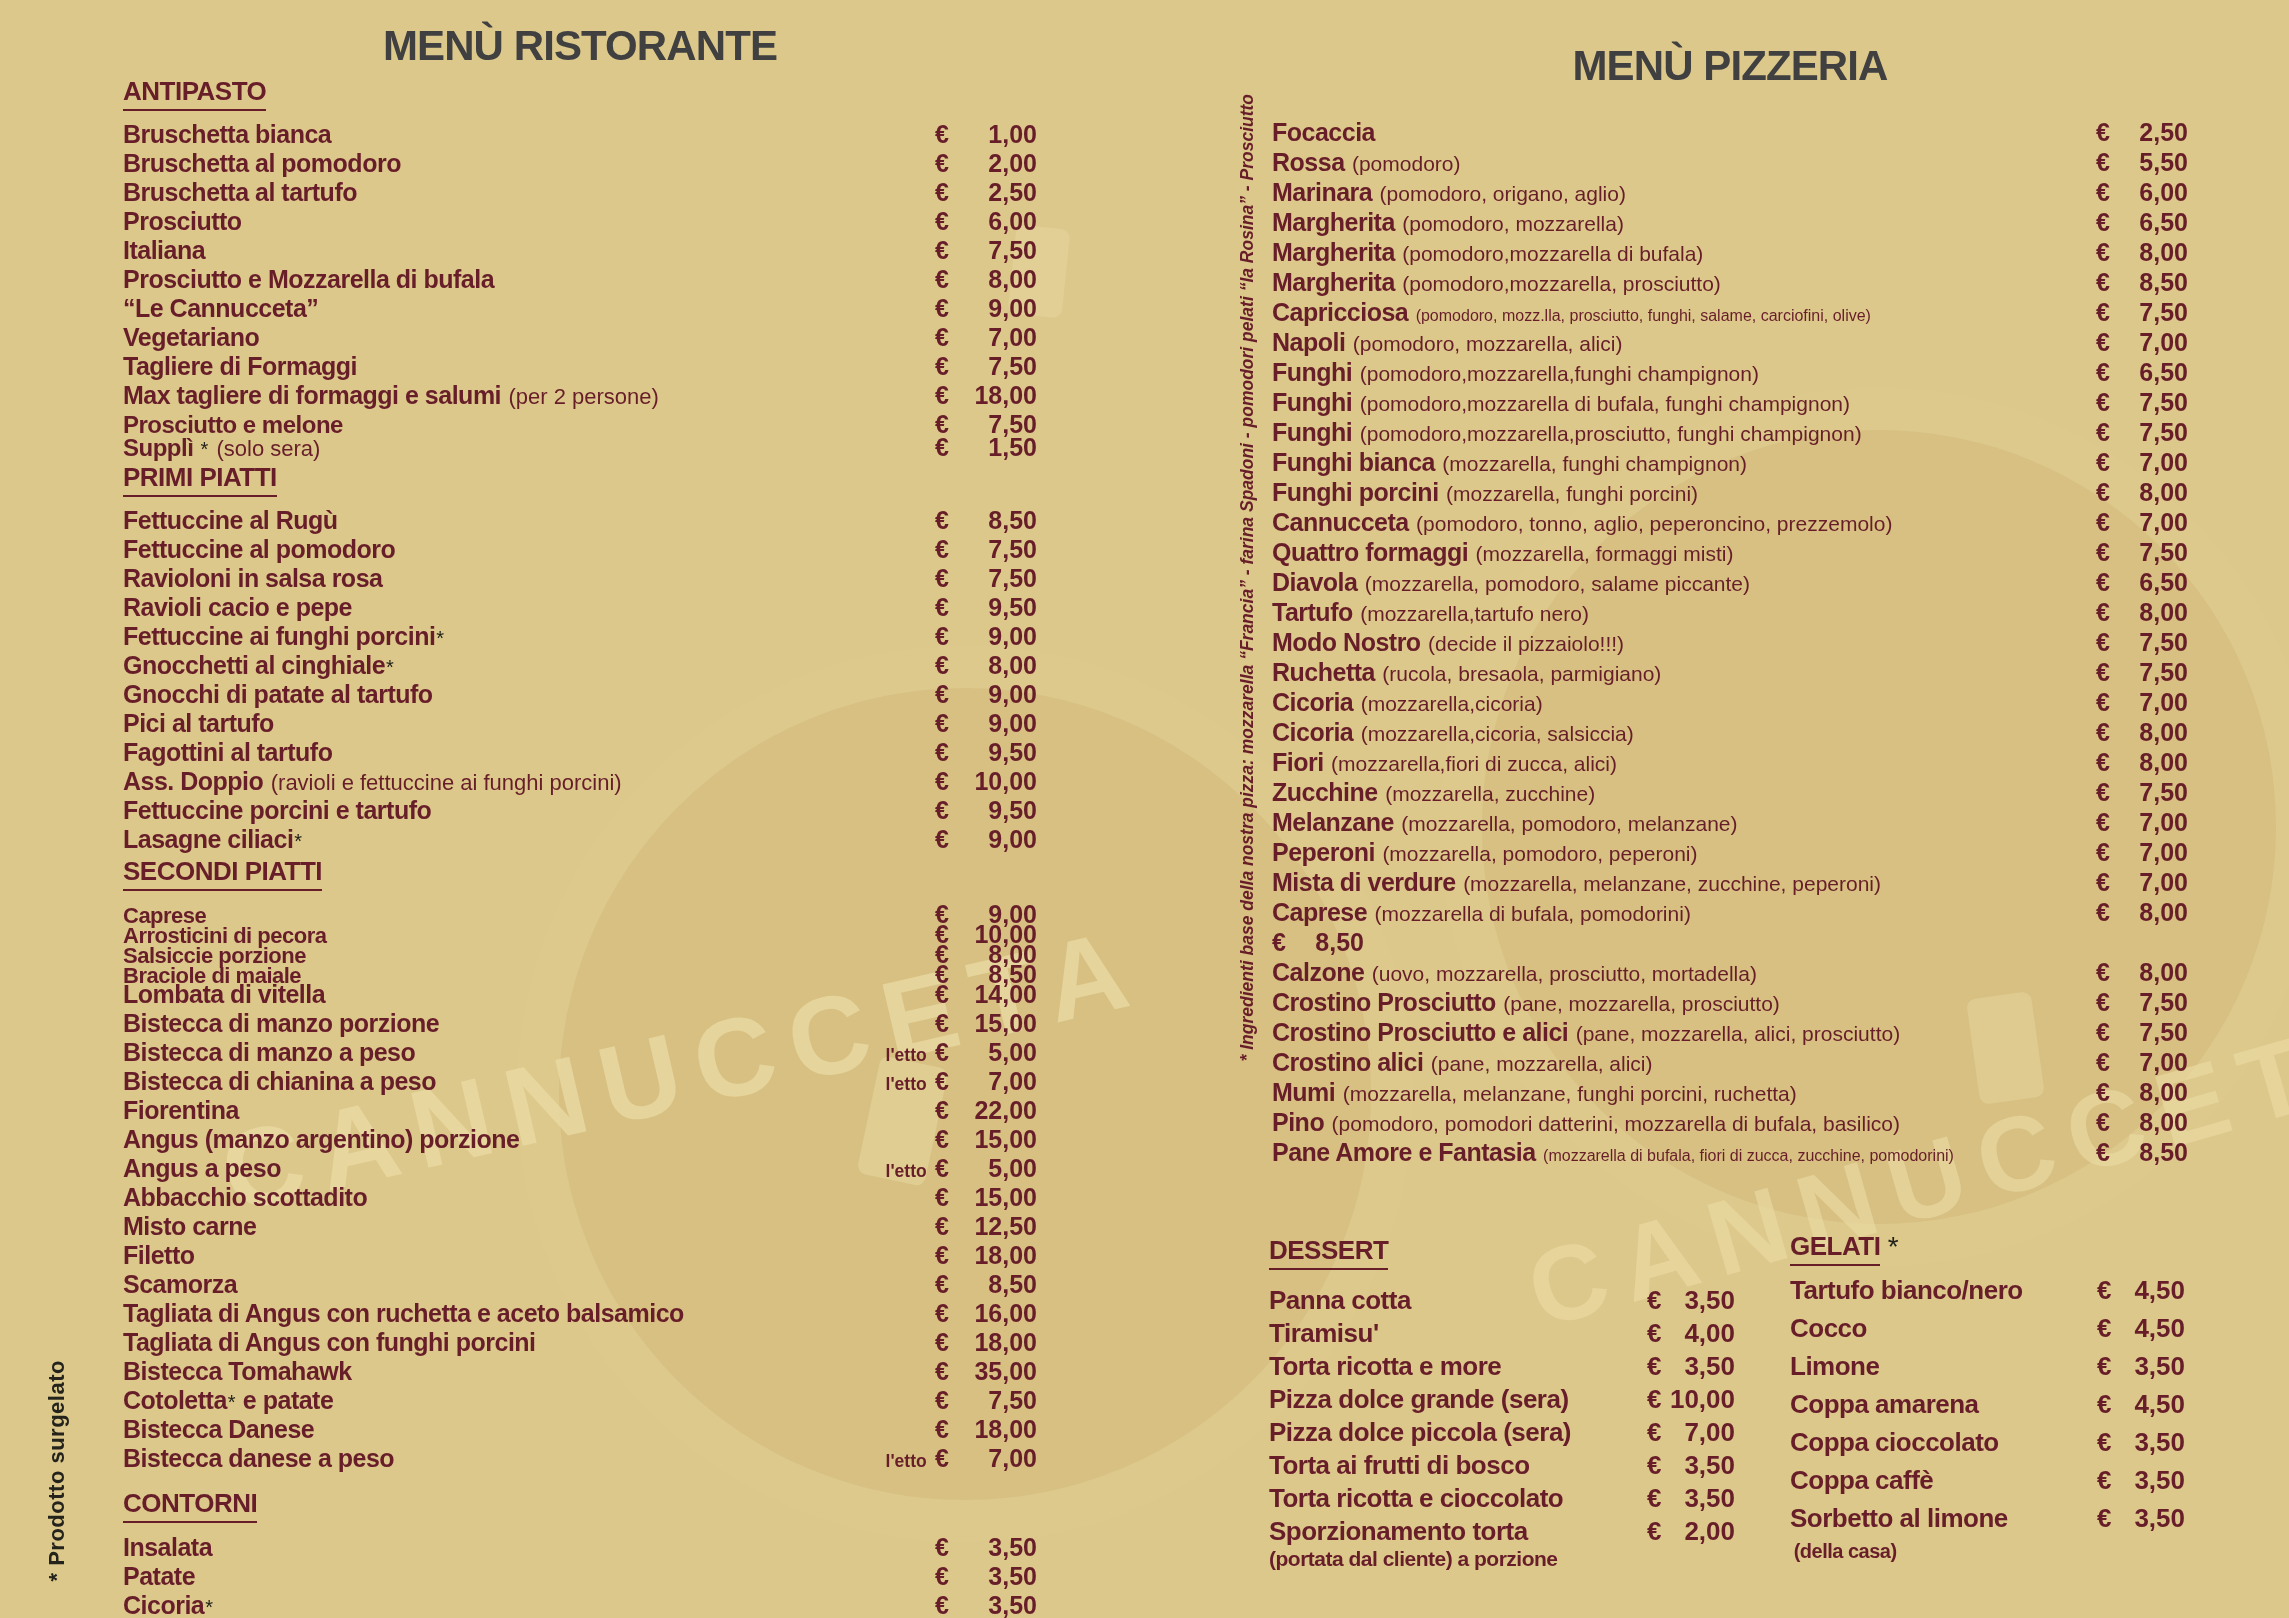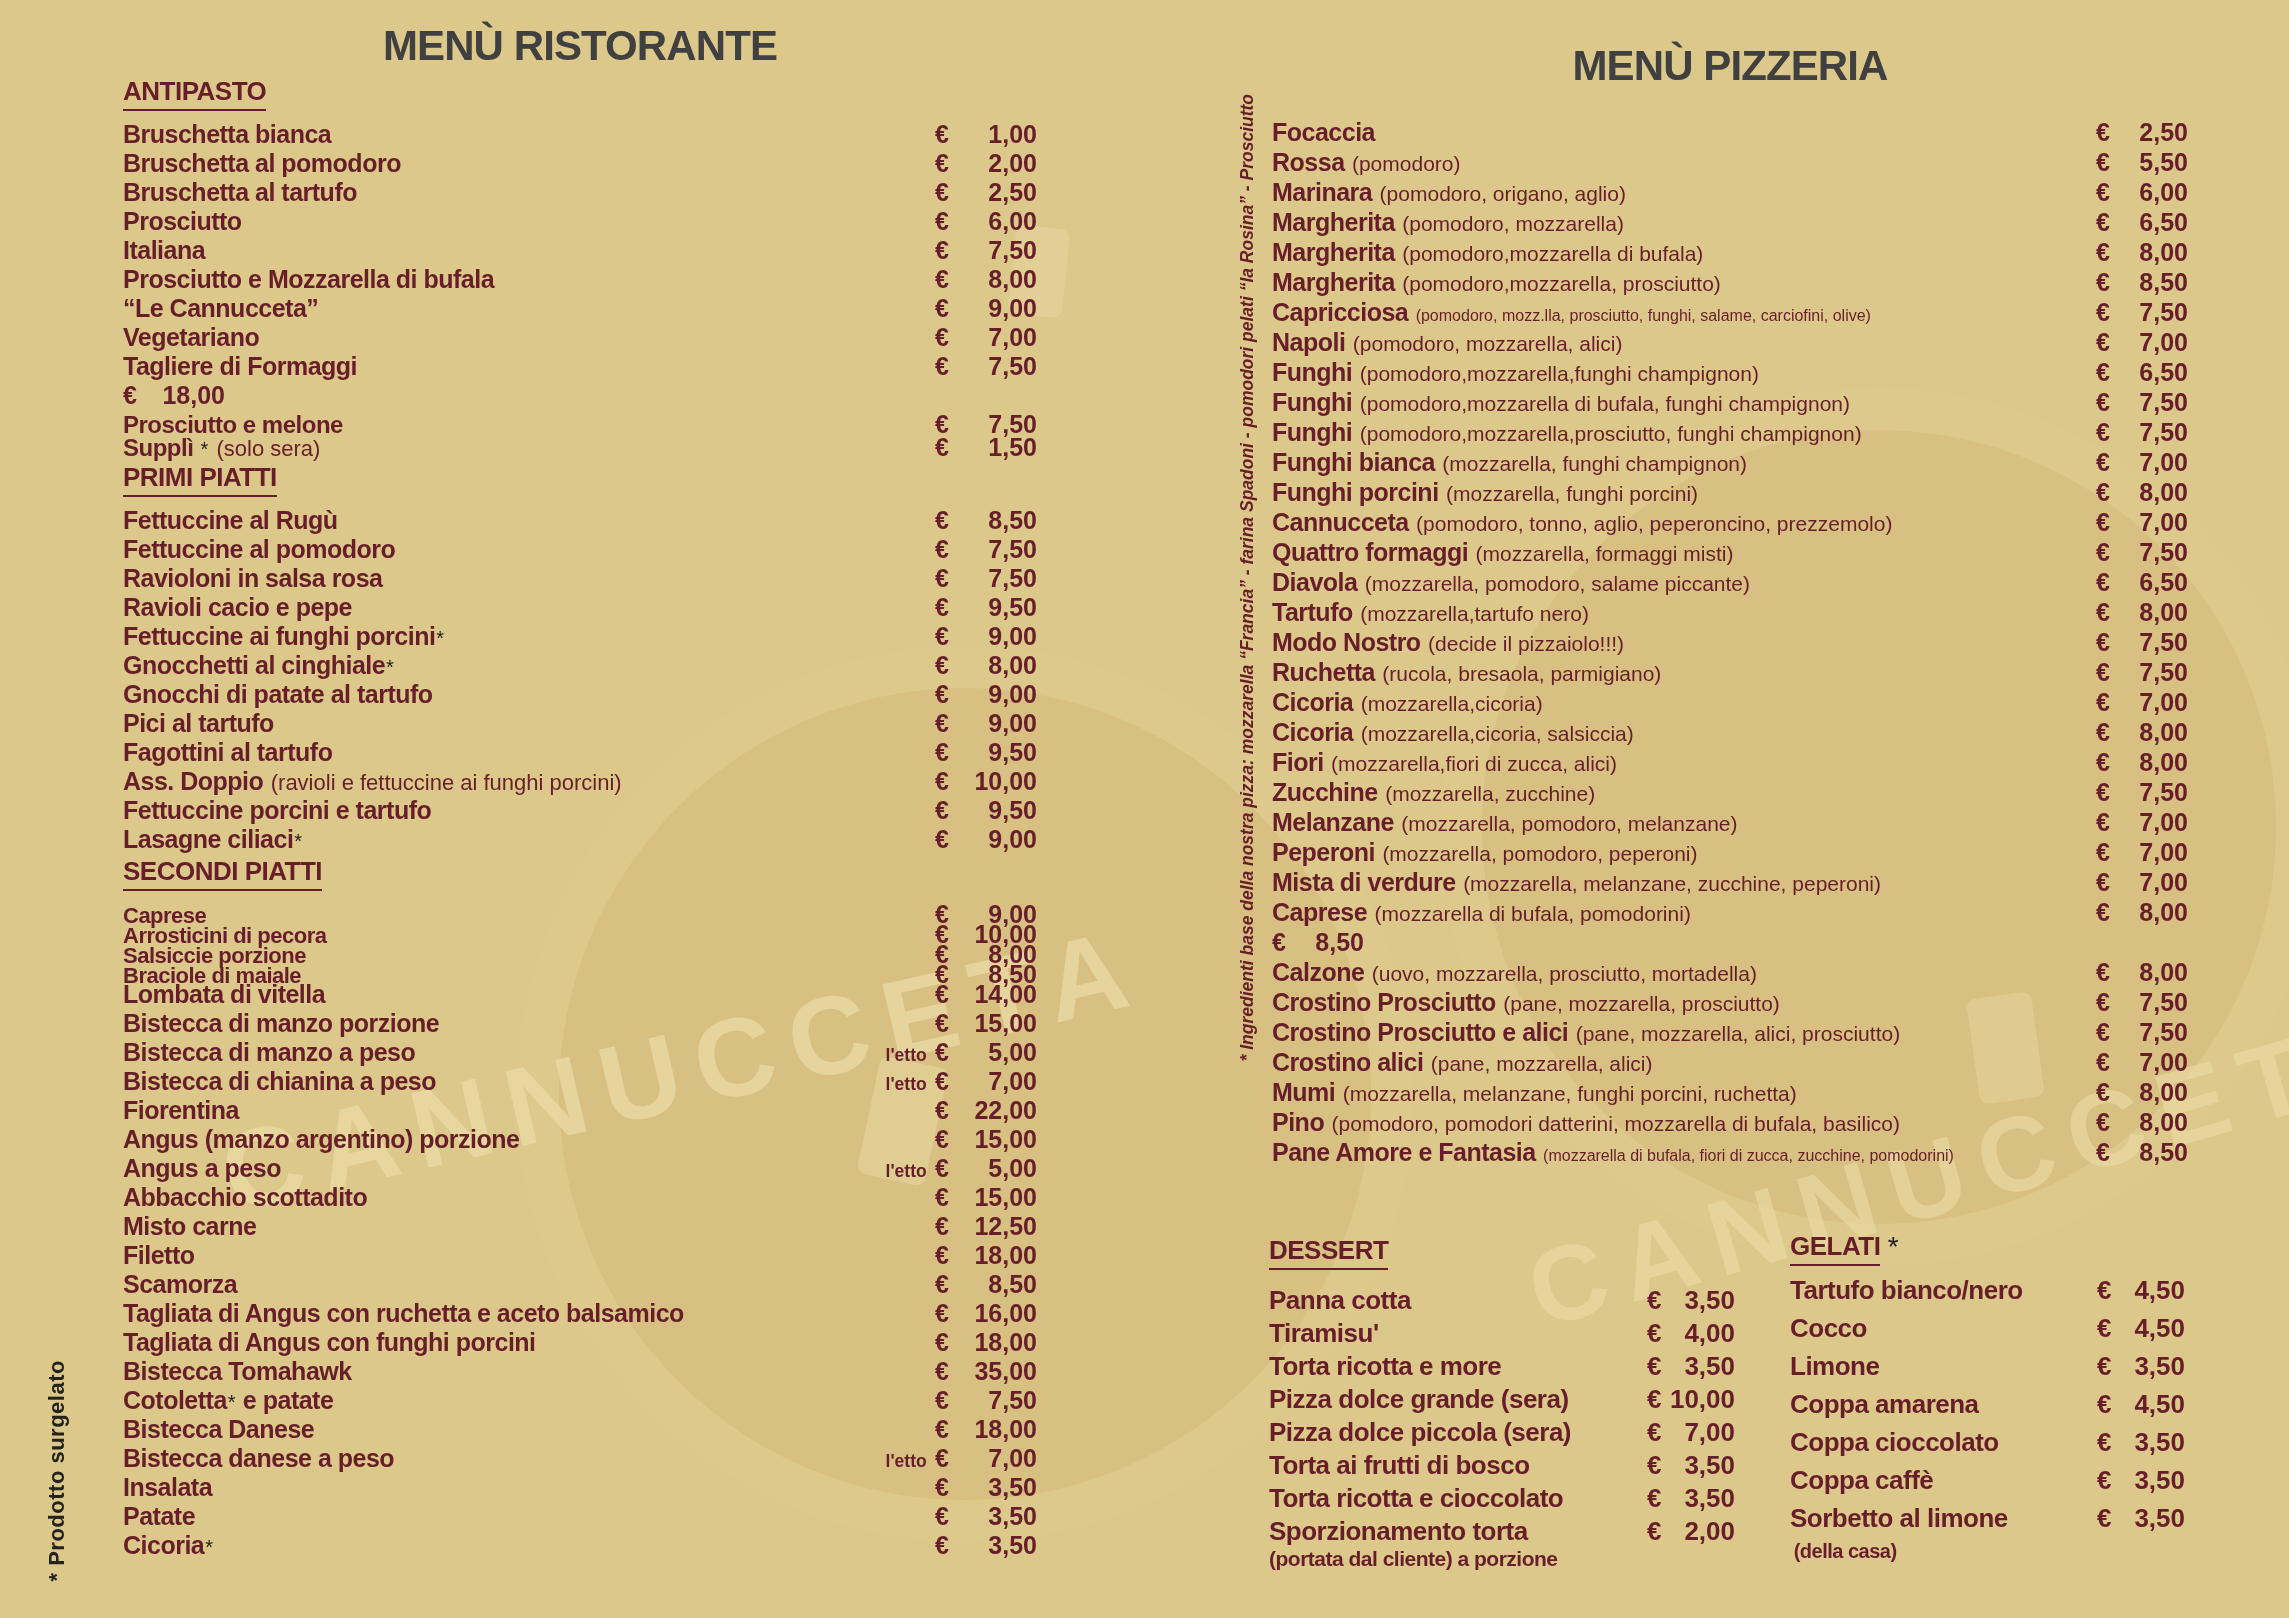--- a/index.html
+++ b/index.html
@@ -145,20 +145,21 @@
       <div class="row">
         <span class="left-group"><span class="name">Tagliere di Formaggi</span></span>
         <span class="right-group">
           <span class="price">
             <span class="cur">€</span>
             <span class="val">7,50</span>
           </span>
         </span>
       </div>
       <div class="row">
+        <span class="left-group"><span class="name">Max tagliere di formaggi e salumi</span><span class="note">(per 2 persone)</span></span>
         <span class="right-group">
           <span class="price">
             <span class="cur">€</span>
             <span class="val">18,00</span>
           </span>
         </span>
       </div>
       <div class="row compact-a">
         <span class="left-group"><span class="name">Prosciutto e melone</span></span>
         <span class="right-group">
@@ -478,20 +479,21 @@
         <span class="left-group"><span class="name">Bistecca danese a peso</span></span>
         <span class="right-group">
           <span class="unit">l'etto</span>
           <span class="price">
             <span class="cur">€</span>
             <span class="val">7,00</span>
           </span>
         </span>
       </div>
     </div>
+    <div class="sec-head" style="margin-top: 14.8px;"><span class="head-text">CONTORNI</span></div>
     <div>
       <div class="row">
         <span class="left-group"><span class="name">Insalata</span></span>
         <span class="right-group">
           <span class="price">
             <span class="cur">€</span>
             <span class="val">3,50</span>
           </span>
         </span>
       </div>

